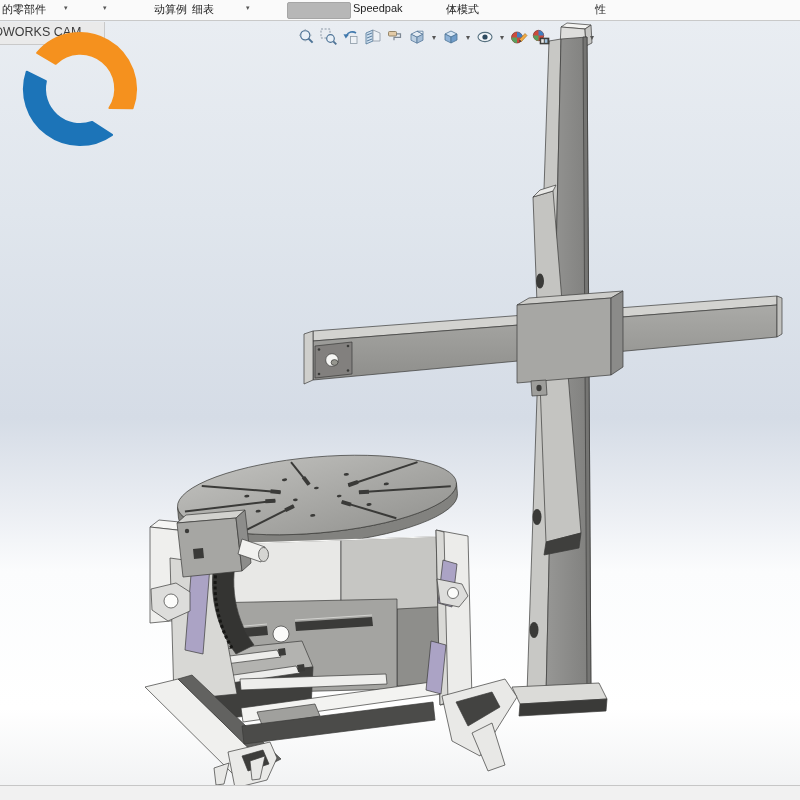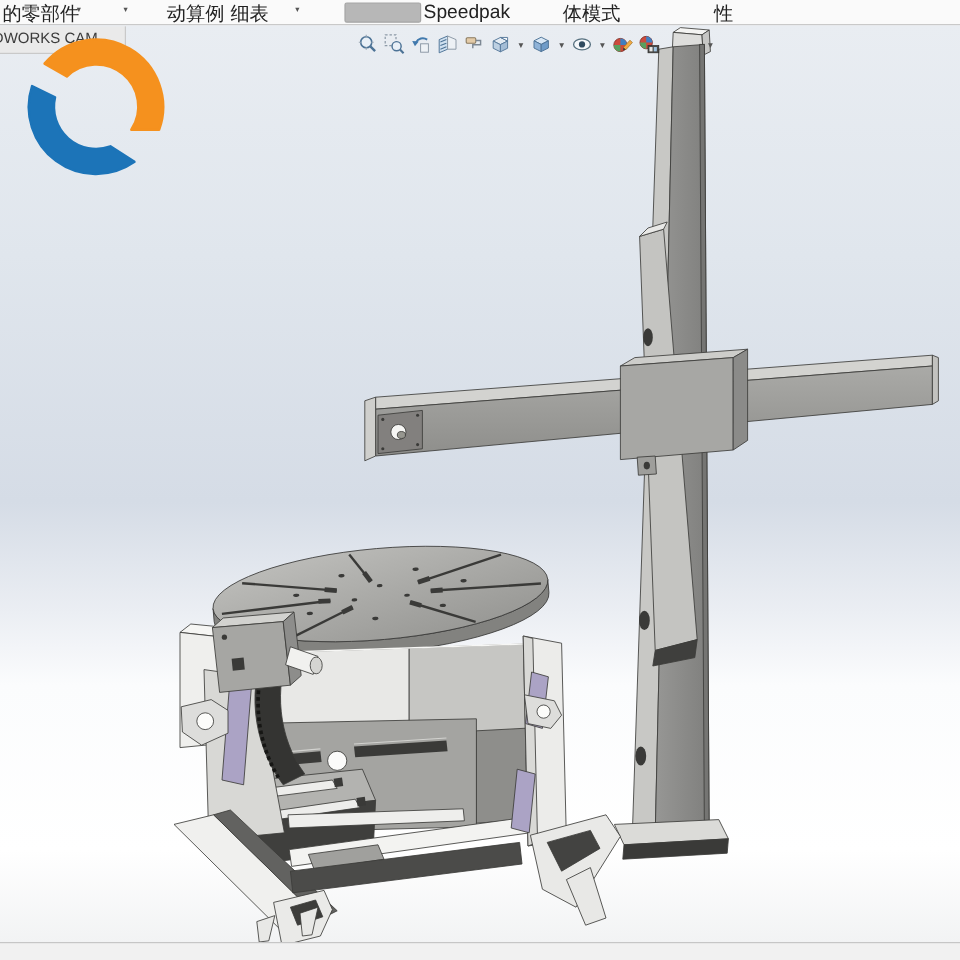--- a/index.html
+++ b/index.html
@@ -1,21 +1,21 @@
 <!DOCTYPE html>
 <html><head>
 <meta charset="utf-8">
 <style>
   html,body{margin:0;padding:0;background:#fff;}
   .window{position:relative;width:800px;height:800px;overflow:hidden;
     font-family:"Liberation Sans",sans-serif;background:#fff;}
   
   .cmdbar{position:absolute;top:0;left:0;right:0;height:20px;background:#fafafa;
     border-bottom:1px solid #c9c9c9;z-index:30;}
-  .cmditem{position:absolute;top:2px;font-size:16px;color:#222;white-space:nowrap;}
+  .cmditem{position:absolute;top:2px;font-size:11px;color:#222;white-space:nowrap;}
   .cmdarrow{position:absolute;top:4px;font-size:7px;color:#555;}
   .graybox{position:absolute;top:2px;left:287px;width:62px;height:15px;background:#b7b7b7;
     border:1px solid #a6a6a6;border-radius:2px;}
   
   .viewport{position:absolute;top:21px;left:0;width:800px;height:764px;overflow:hidden;
     background:linear-gradient(180deg,#e9edf2 0%,#e0e6ed 25%,#d5dce6 52%,#ebeef3 64%,
       #fbfcfd 72%,#ffffff 90%,#f2f3f4 100%);}
   .camtab{position:absolute;top:1px;left:0;width:104px;height:22px;background:#eaeaea;
     border-right:1px solid #c9c9c9;border-bottom:1px solid #c9c9c9;overflow:hidden;z-index:5;}
   .camtab span{display:block;margin:3px 0 0 -6px;font-size:12.5px;color:#3b3b3b;white-space:nowrap;}
@@ -41,26 +41,26 @@
 </style>
 </head>
 <body>
 
 <div class="window">
 
   <div class="cmdbar">
     <span class="cmditem" style="left:2px">的零部件</span>
     <span class="cmdarrow" style="left:64px">▾</span>
     <span class="cmdarrow" style="left:103px">▾</span>
-    <span class="cmditem" style="left:139px">动算例</span>
+    <span class="cmditem" style="left:154px">动算例</span>
     <span class="cmditem" style="left:192px">细表</span>
     <span class="cmdarrow" style="left:246px">▾</span>
     <span class="graybox"></span>
     <span class="cmditem" style="left:353px">Speedpak</span>
-    <span class="cmditem" style="left:469px">体模式</span>
+    <span class="cmditem" style="left:446px">体模式</span>
     <span class="cmditem" style="left:595px">性</span>
   </div>
 
   <div class="viewport">
 
     <div class="camtab">
       <span>DWORKS CAM</span>
     </div>
 
     <svg class="model" width="800" height="764" viewBox="0 0 800 764">

